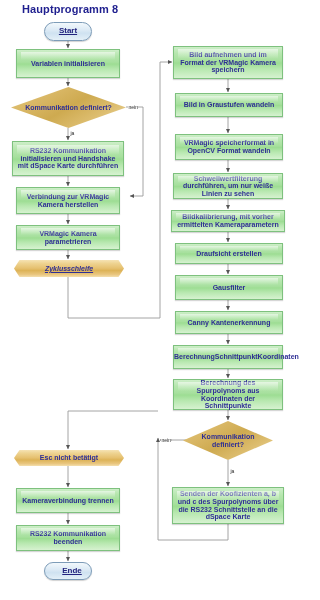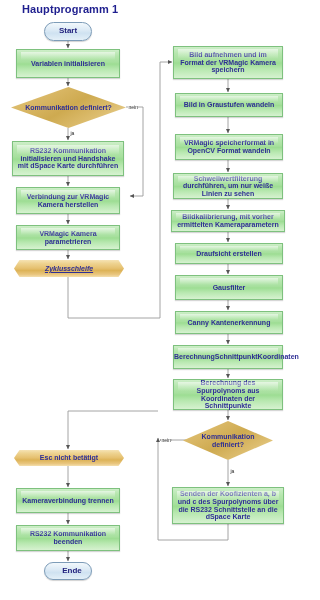--- a/index.html
+++ b/index.html
@@ -49,20 +49,21 @@
   }
   
   .terminator {
     border: 1px solid #7d9cb8;
     border-radius: 10px;
     background: linear-gradient(180deg,#f2f8fc 0%,#dceaf5 42%,#cfe2f1 60%,#e4f0f8 100%);
     font-size: 8px;
     font-weight: bold;
     color: #23237e;
     box-shadow: 0 1px 1px rgba(0,0,0,0.18);
+    text-decoration: underline;
   }
   
   .process {
     border: 1px solid #7ec17e;
     background:
       linear-gradient(180deg,
         #cdeec8 0%,
         #b5e6ad 22%,
         #a7e09e 45%,
         #9ddd93 52%,
@@ -203,21 +204,21 @@
       <line x1="228" y1="460" x2="228" y2="486" marker-end="url(#ah)"></line>
 
       <path d="M186,440 L170,440"></path>
       <line x1="172" y1="440" x2="160" y2="440" marker-end="url(#ah)"></line>
 
       <path d="M228,524 L228,540 L158,540 L158,448"></path>
       <line x1="158" y1="448" x2="158" y2="438" marker-end="url(#ahu)"></line>
     </g>
   </svg>
 
-  <div class="title">Hauptprogramm 1</div>
+  <div class="title">Hauptprogramm 8</div>
 
   <div class="node terminator" style="left:44px; top:22px; width:48px; height:19px;">
     <span class="txt">Start</span>
   </div>
 
   <div class="node process" style="left:16px; top:49px; width:104px; height:29px;">
     <span class="txt">Variablen initialisieren</span>
   </div>
 
   <div class="node decision" style="left:11px; top:87px; width:115px; height:41px;">

